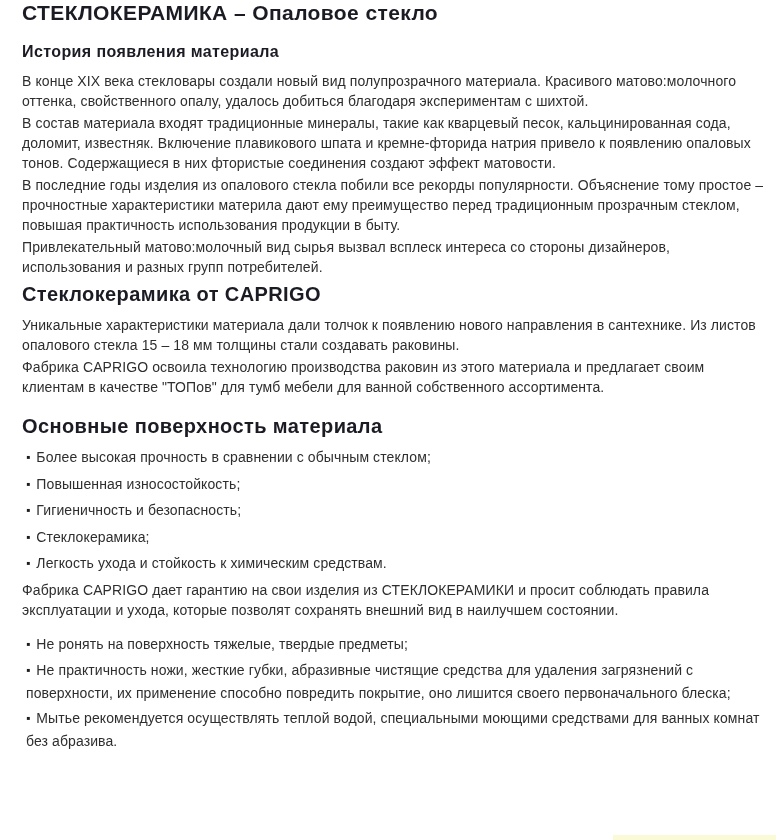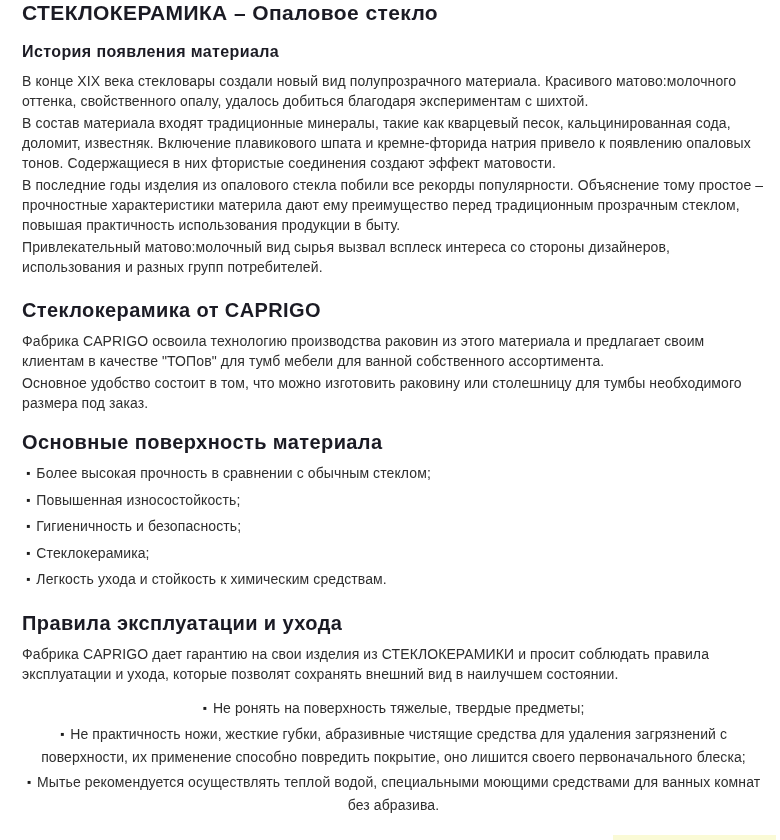--- a/index.html
+++ b/index.html
@@ -20,37 +20,37 @@
     letter-spacing: 0.4px;
   }
   h1 {
     font-size: 21px;
     line-height: 26px;
     margin: 0;
   }
   h2 {
     font-size: 20px;
     line-height: 26px;
-    margin: 20px 0 8px;
+    margin: 4px 0 8px;
   }
   h2.gap-md { margin-top: 16px; }
   h2.gap-lg { margin-top: 18px; }
   h3.sub {
     font-size: 16px;
     line-height: 20px;
     margin: 16px 0 9px;
   }
   p.body {
     font-size: 14px;
     line-height: 20px;
     margin: 0 0 2px;
     letter-spacing: 0.1px;
   }
   .bullets p.body { line-height: 21.5px; margin: 4px; }
-  .bullets.gap-top { margin-top: 14px; text-align: center; }
+  .bullets.gap-top { margin-top: 14px; }
   .bullet-mark {
     font-size: 12px;
     margin-right: 6px;
     color: #1d1d1d;
     position: relative;
     top: -1px;
   }
   .highlight-strip {
     position: absolute;
     left: 613px;
@@ -70,37 +70,36 @@
   <section>
     <h3 class="sub">История появления материала</h3>
     <p class="body">В конце XIX века стекловары создали новый вид полупрозрачного материала. Красивого матово:молочного оттенка, свойственного опалу, удалось добиться благодаря экспериментам с шихтой.</p>
     <p class="body">В состав материала входят традиционные минералы, такие как кварцевый песок, кальцинированная сода, доломит, известняк. Включение плавикового шпата и кремне-фторида натрия привело к появлению опаловых тонов. Содержащиеся в них фтористые соединения создают эффект матовости.</p>
     <p class="body">В последние годы изделия из опалового стекла побили все рекорды популярности. Объяснение тому простое – прочностные характеристики материла дают ему преимущество перед традиционным прозрачным стеклом, повышая практичность использования продукции в быту.</p>
     <p class="body">Привлекательный матово:молочный вид сырья вызвал всплеск интереса со стороны дизайнеров, использования и разных групп потребителей.</p>
   </section>
 
   <section>
     <h2>Стеклокерамика от CAPRIGO</h2>
+    <p class="body">Уникальные характеристики материала дали толчок к появлению нового направления в сантехнике. Из листов опалового стекла 15 – 18 мм толщины стали создавать раковины.</p>
     <p class="body">Фабрика CAPRIGO освоила технологию производства раковин из этого материала и предлагает своим клиентам в качестве "ТОПов"  для тумб мебели для ванной собственного ассортимента.</p>
-    <p class="body">Основное удобство состоит в том, что можно изготовить раковину или столешницу для тумбы необходимого размера под заказ.</p>
   </section>
 
   <section>
     <h2 class="gap-md">Основные поверхность материала</h2>
     <div class="bullets">
       <p class="body"><span class="bullet-mark">▪</span><span>Более высокая прочность в сравнении с обычным стеклом;</span></p>
       <p class="body"><span class="bullet-mark">▪</span><span>Повышенная износостойкость;</span></p>
       <p class="body"><span class="bullet-mark">▪</span><span>Гигиеничность и безопасность;</span></p>
       <p class="body"><span class="bullet-mark">▪</span><span>Стеклокерамика;</span></p>
       <p class="body"><span class="bullet-mark">▪</span><span>Легкость ухода и стойкость к химическим средствам.</span></p>
     </div>
   </section>
 
   <section>
-    <h2 class="gap-lg">Правила эксплуатации и ухода</h2>
     <p class="body">Фабрика CAPRIGO дает гарантию на свои изделия из СТЕКЛОКЕРАМИКИ и просит соблюдать правила эксплуатации и ухода, которые позволят сохранять внешний вид в наилучшем состоянии.</p>
     <div class="bullets gap-top">
       <p class="body"><span class="bullet-mark">▪</span><span>Не ронять на поверхность тяжелые, твердые предметы;</span></p>
       <p class="body"><span class="bullet-mark">▪</span><span>Не практичность ножи, жесткие губки, абразивные чистящие средства для удаления загрязнений с поверхности, их применение способно повредить покрытие, оно лишится своего первоначального блеска;</span></p>
       <p class="body"><span class="bullet-mark">▪</span><span>Мытье рекомендуется осуществлять теплой водой, специальными моющими средствами для ванных комнат без абразива.</span></p>
     </div>
   </section>
 
 </main>
 

